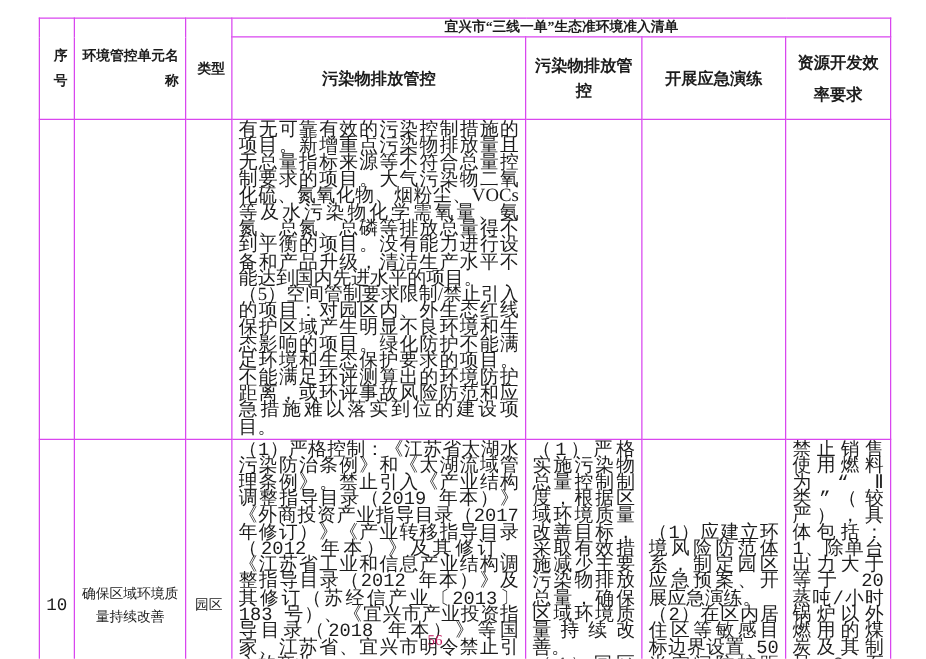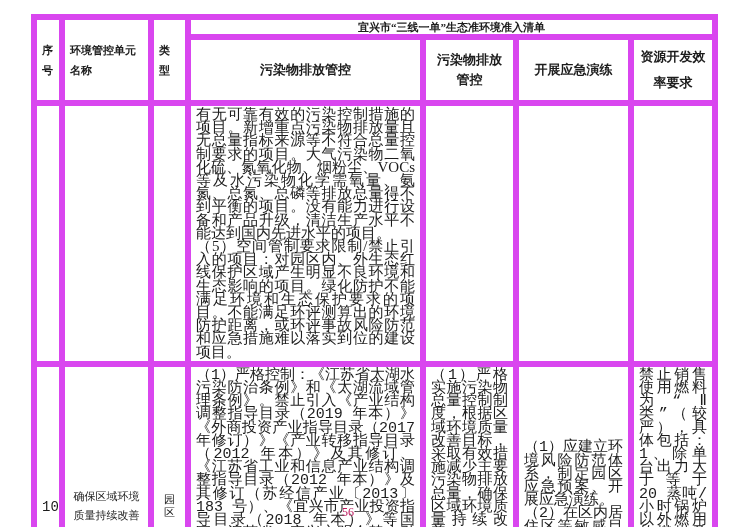--- a/index.html
+++ b/index.html
@@ -20,21 +20,21 @@
   }
   table.doc-table {
     position: absolute;
     left: 31px;
     top: 14px;
     width: 681px;
     border-collapse: collapse;
     table-layout: fixed;
   }
   .doc-table th, .doc-table td {
-    border: 6px solid #d946ef;
+    border: 1px solid #d946ef;
     box-sizing: border-box;
     padding: 2px 5px;
     font-weight: normal;
     overflow: hidden;
   }
   
   .r-title th.c-title {
     height: 15px;
     text-align: center;
     vertical-align: middle;
@@ -45,21 +45,21 @@
   }
   .r-head th {
     height: 66px;
     text-align: center;
     vertical-align: middle;
     font-weight: bold;
     font-size: 13px;
     line-height: 20px;
   }
   th.c-left {
-    text-align: left;
+    text-align: right;
     vertical-align: middle;
     font-weight: bold;
     font-size: 11px;
     line-height: 20px;
   }
   th.c-res { line-height: 26px; }
   
   .r-body td {
     font-size: 15px;
     line-height: 13.2px;

